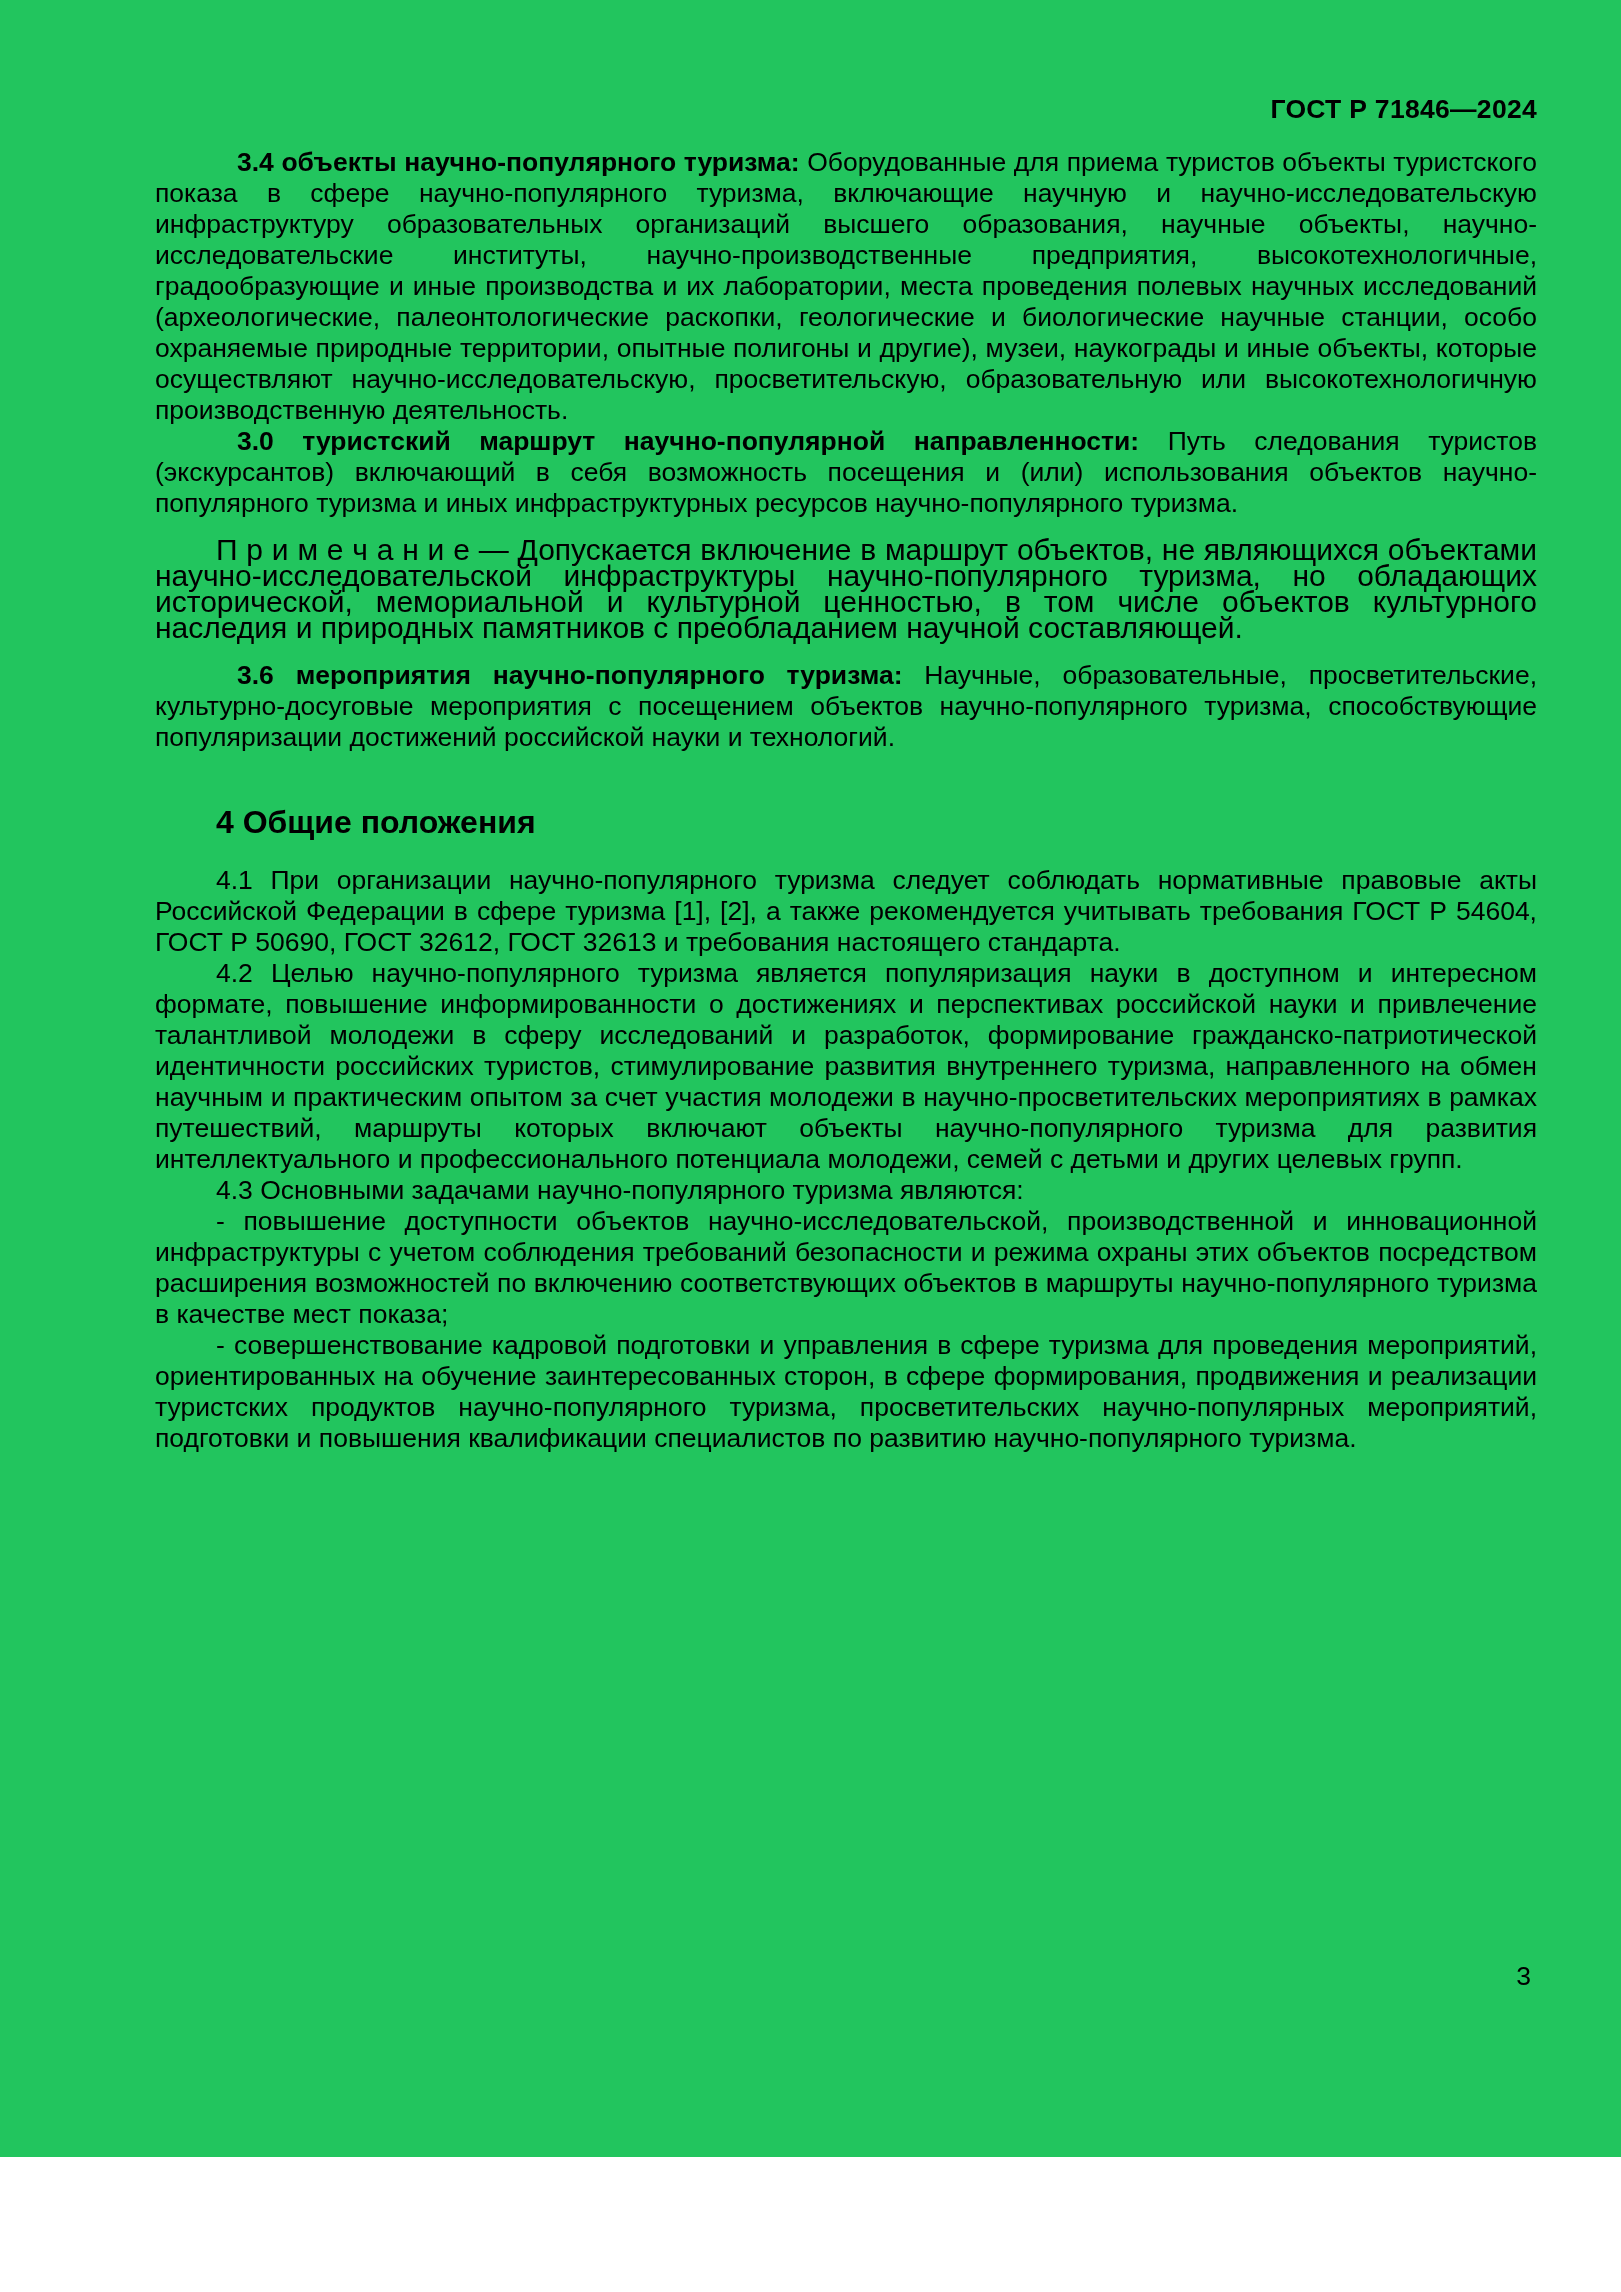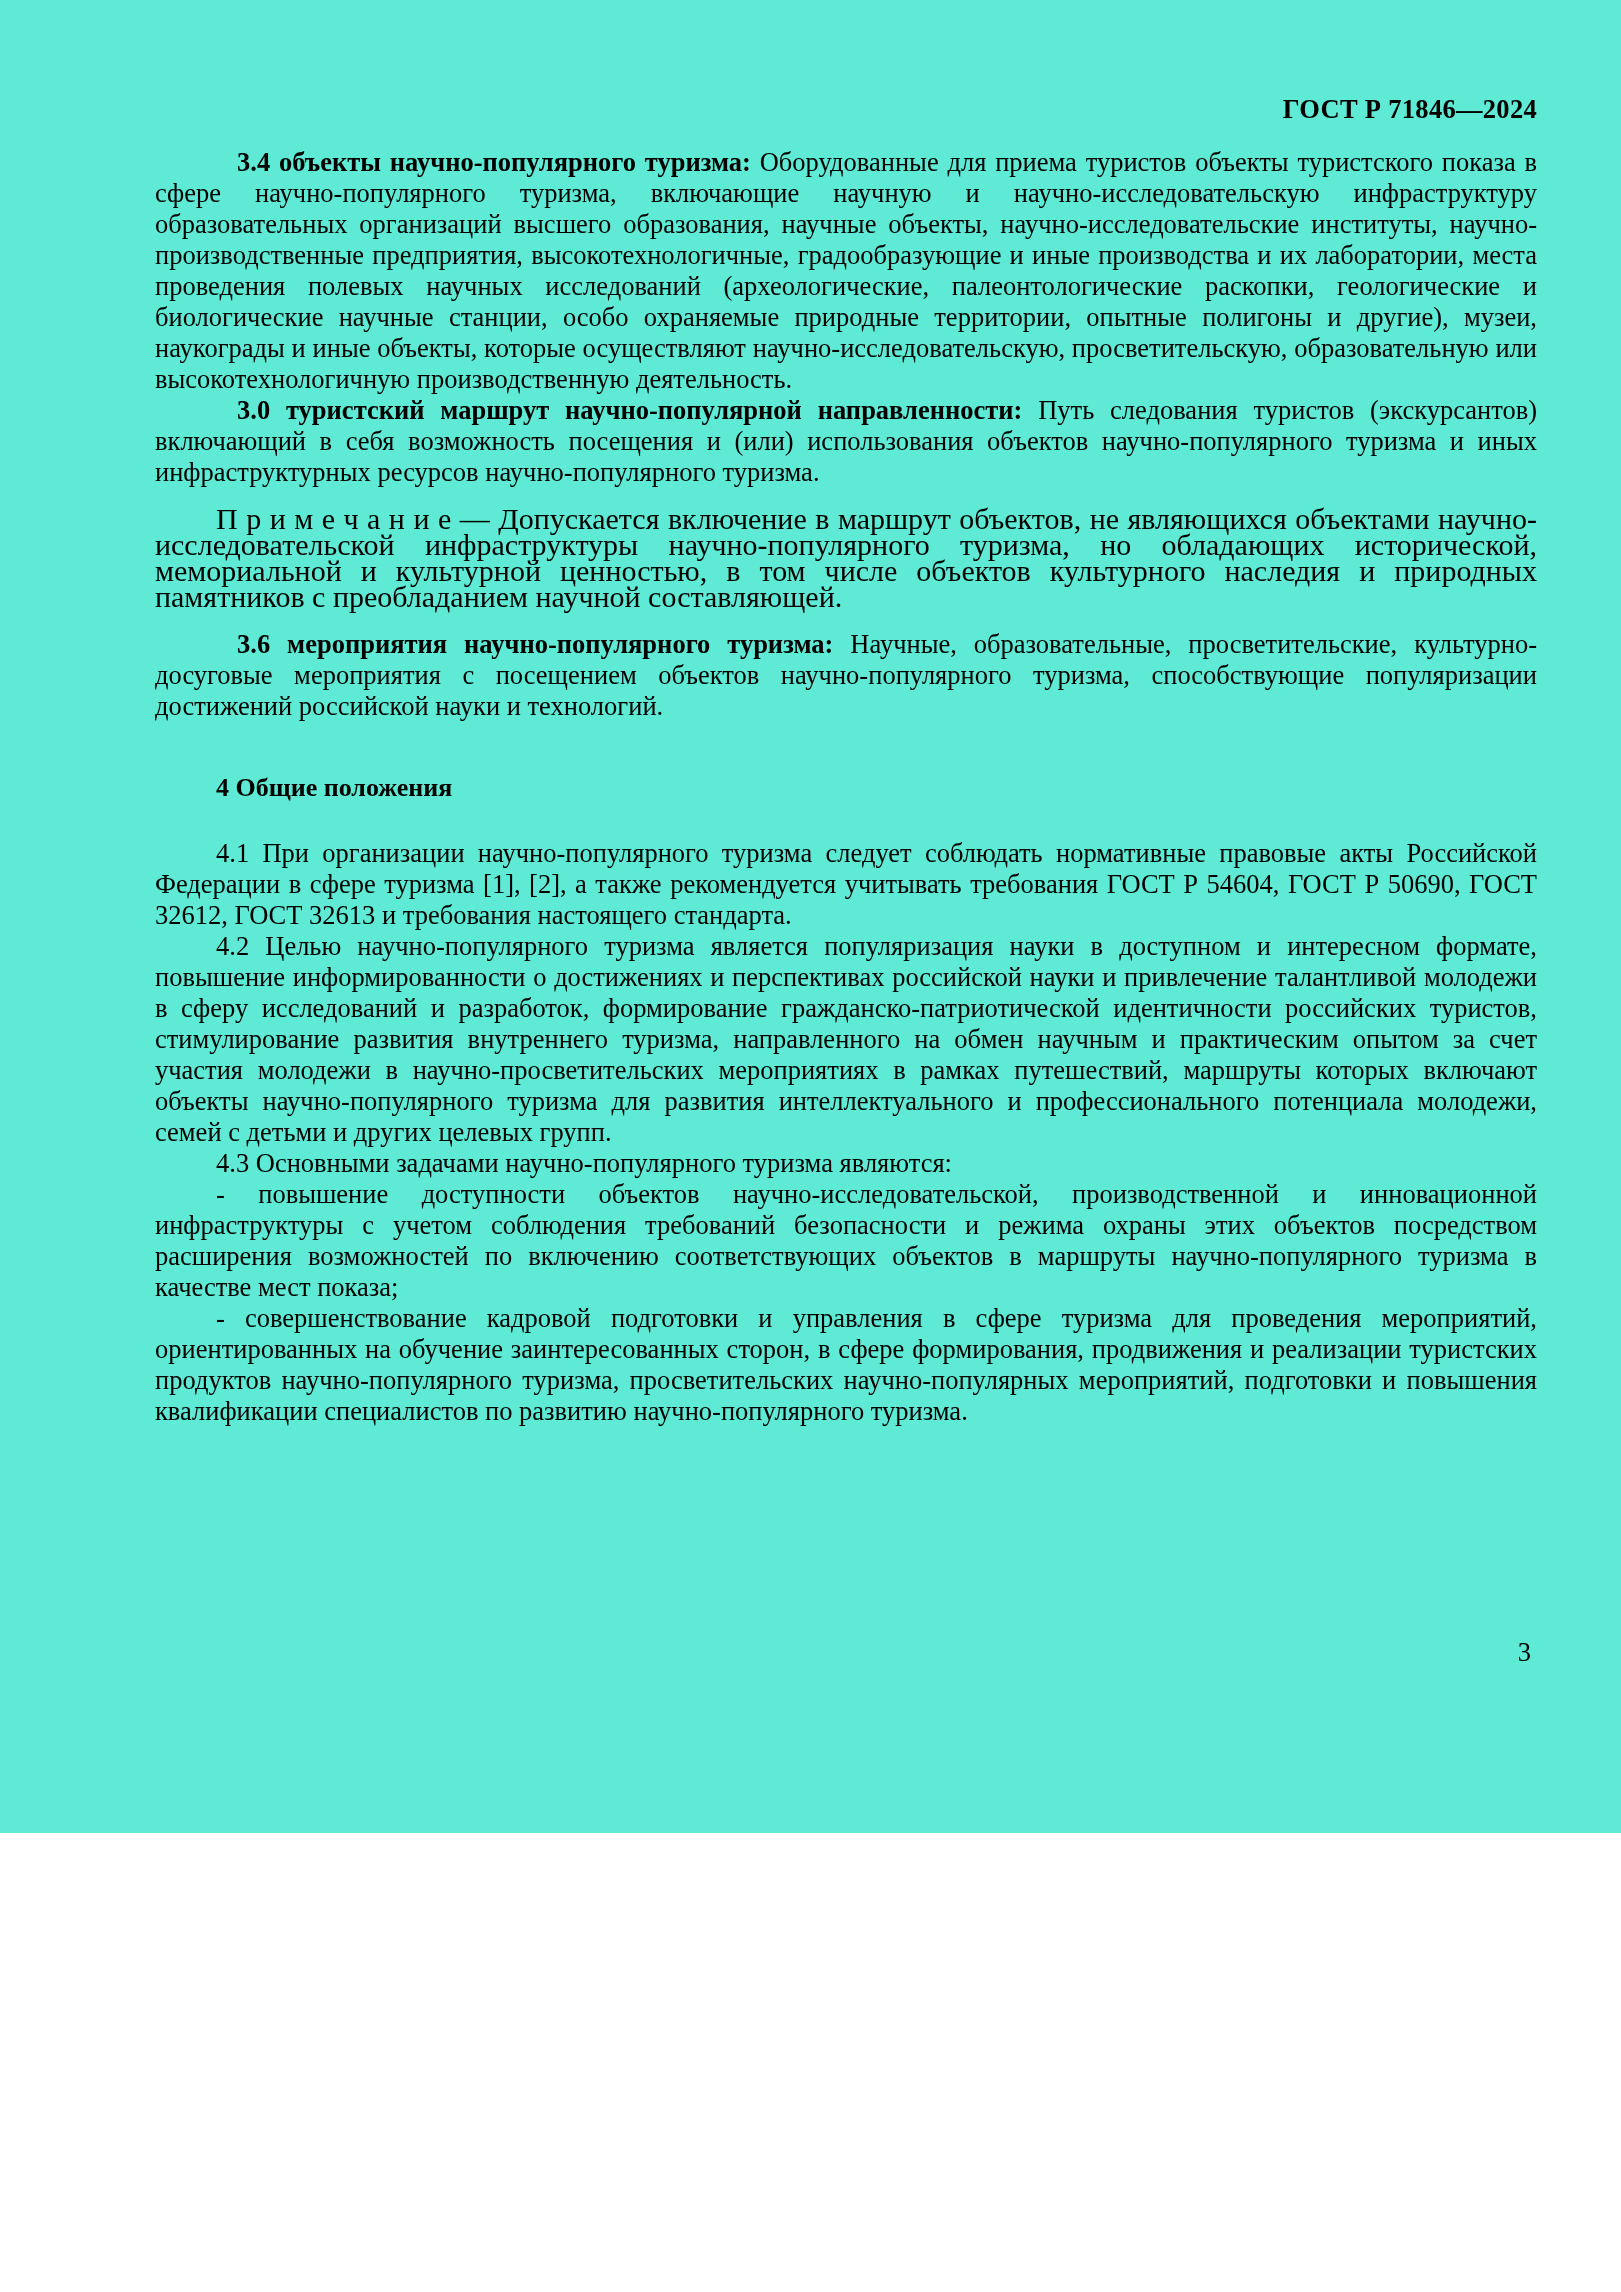--- a/index.html
+++ b/index.html
@@ -4,24 +4,24 @@
 <title>ГОСТ Р 71846—2024 — страница 3</title>
 <style>
   html, body {
     margin: 0;
     padding: 0;
     background: #ffffff;
   }
   .page {
     position: relative;
     width: 1621px;
-    height: 1833px;
-    background: #5eead4;
+    height: 2157px;
+    background: #22c55e;
     color: #000000;
-    font-family: Liberation Serif, serif;
+    font-family: Liberation Sans, sans-serif;
     overflow: hidden;
   }
   .header {
     position: absolute;
     top: 94px;
     left: 155px;
     right: 84px;
     text-align: right;
     font-weight: bold;
     font-size: 26.5px;
@@ -45,22 +45,22 @@
     margin-left: 21px;
   }
   .note {
     margin: 17.6px 0 19.6px 0;
     font-size: 30px;
     line-height: 26px;
     text-align: justify;
     text-indent: 61px;
   }
   .section-heading {
-    margin: 51px 0 35px 61px;
-    font-size: 26px;
+    margin: 51px 0 24px 61px;
+    font-size: 32px;
     font-weight: bold;
   }
   .page-number {
     position: absolute;
     right: 90px;
     bottom: 165px;
     font-size: 26.5px;
   }
 </style>
 </head>

